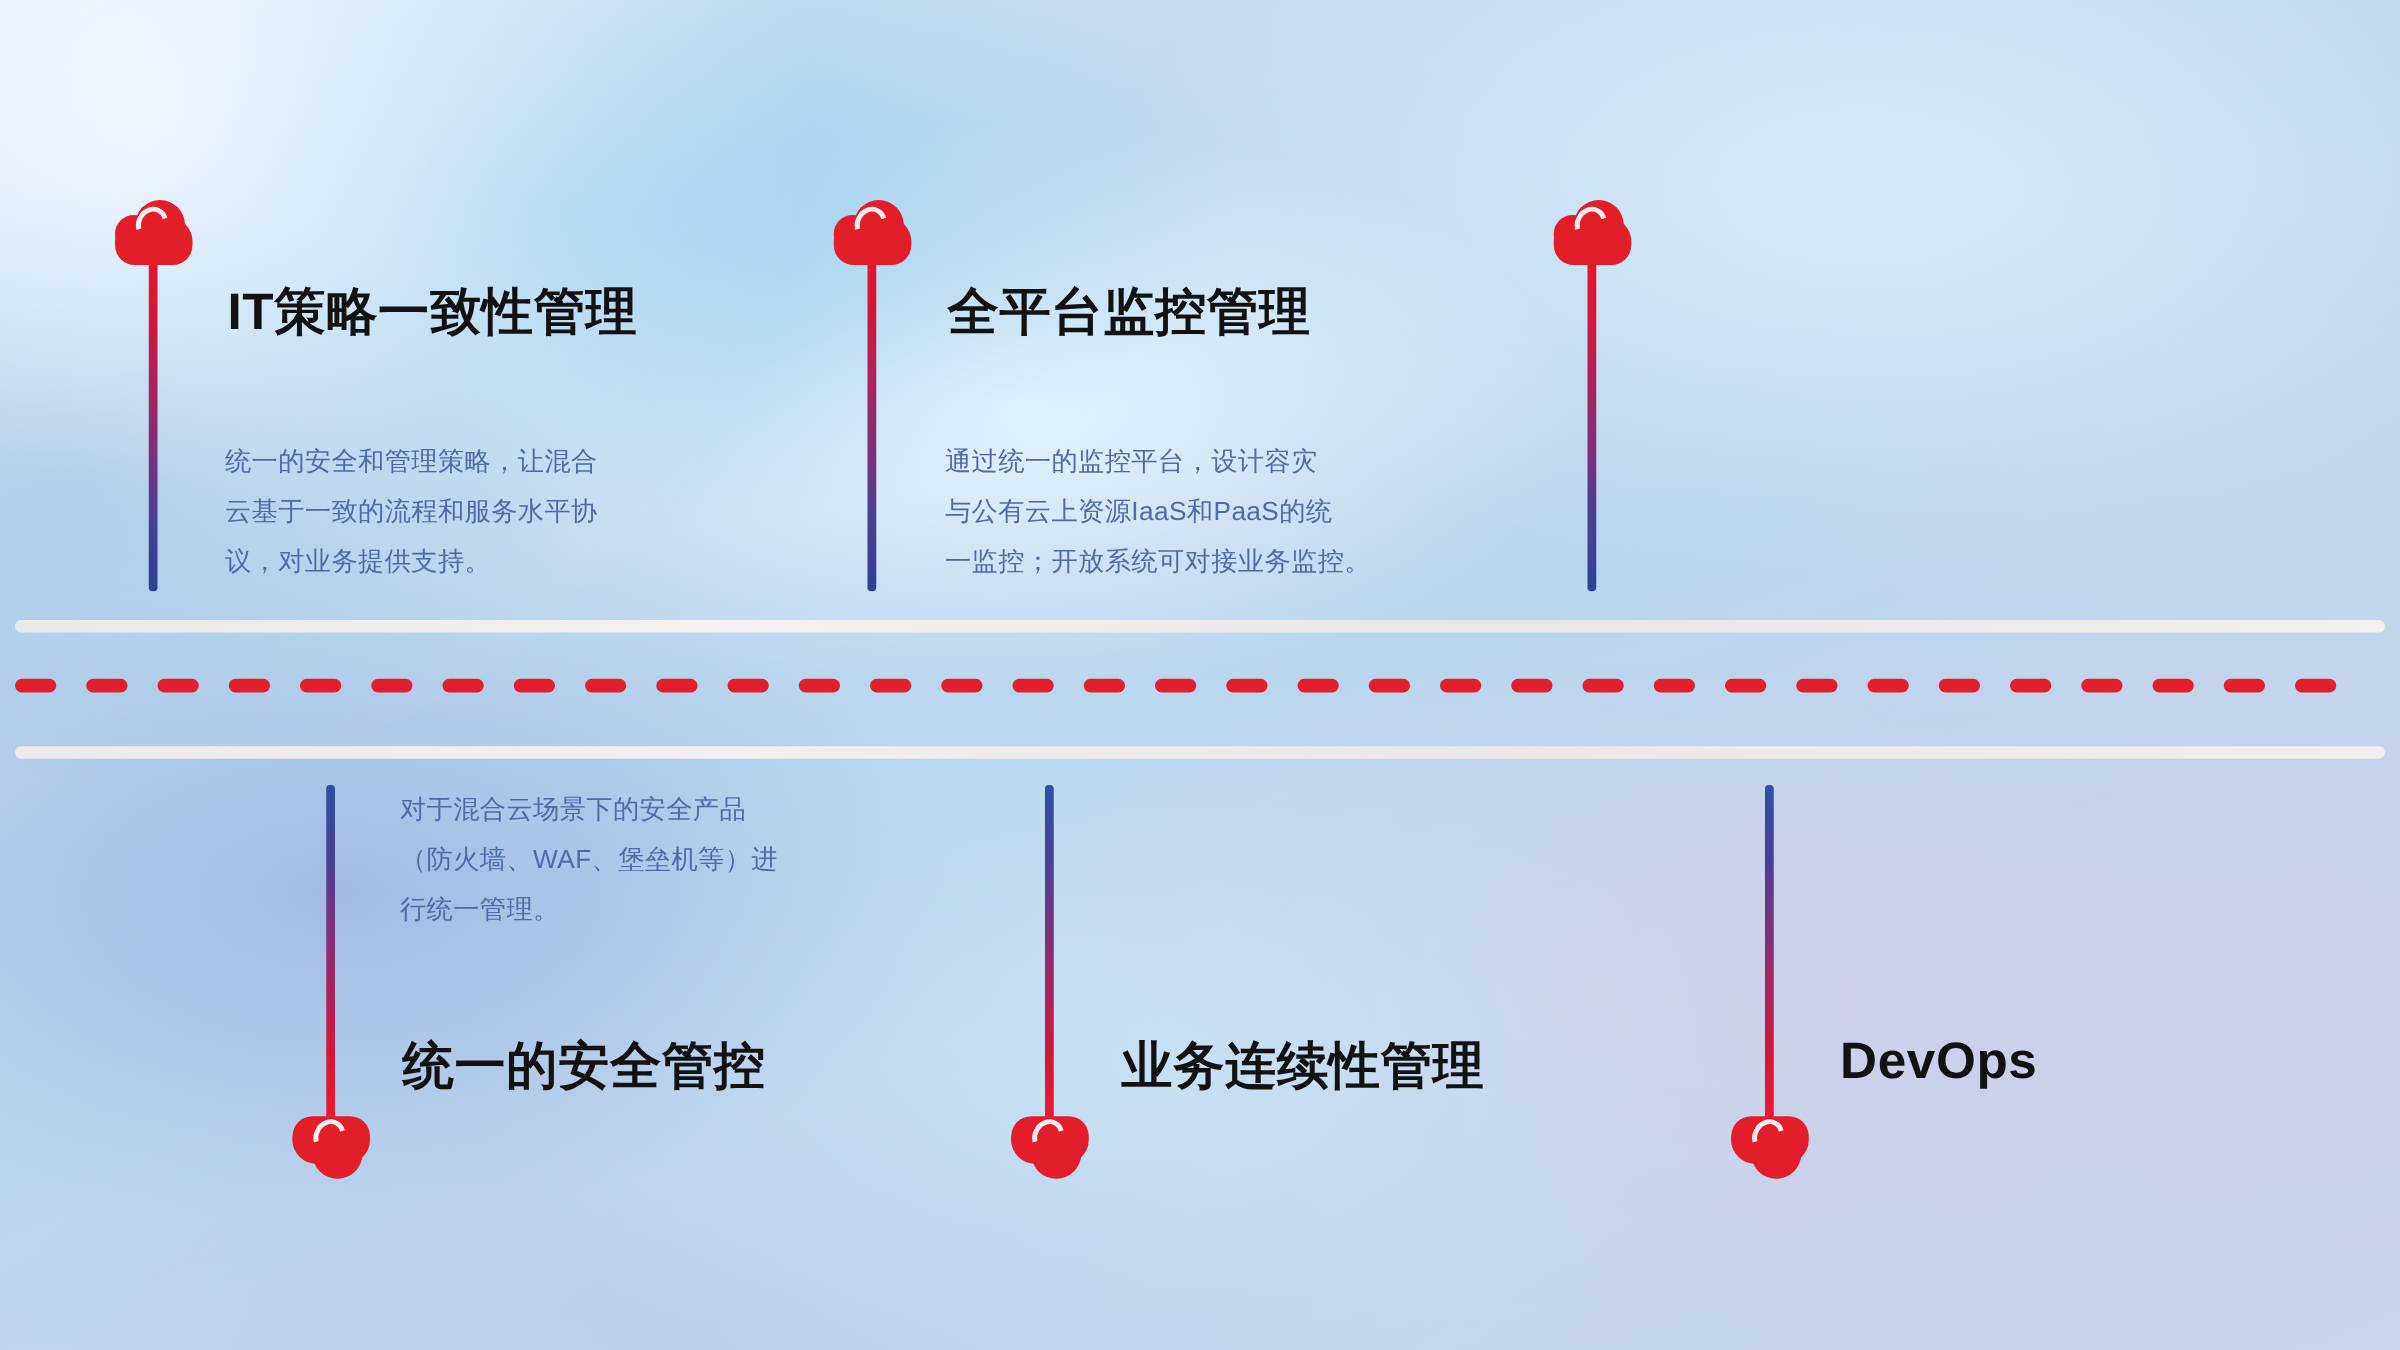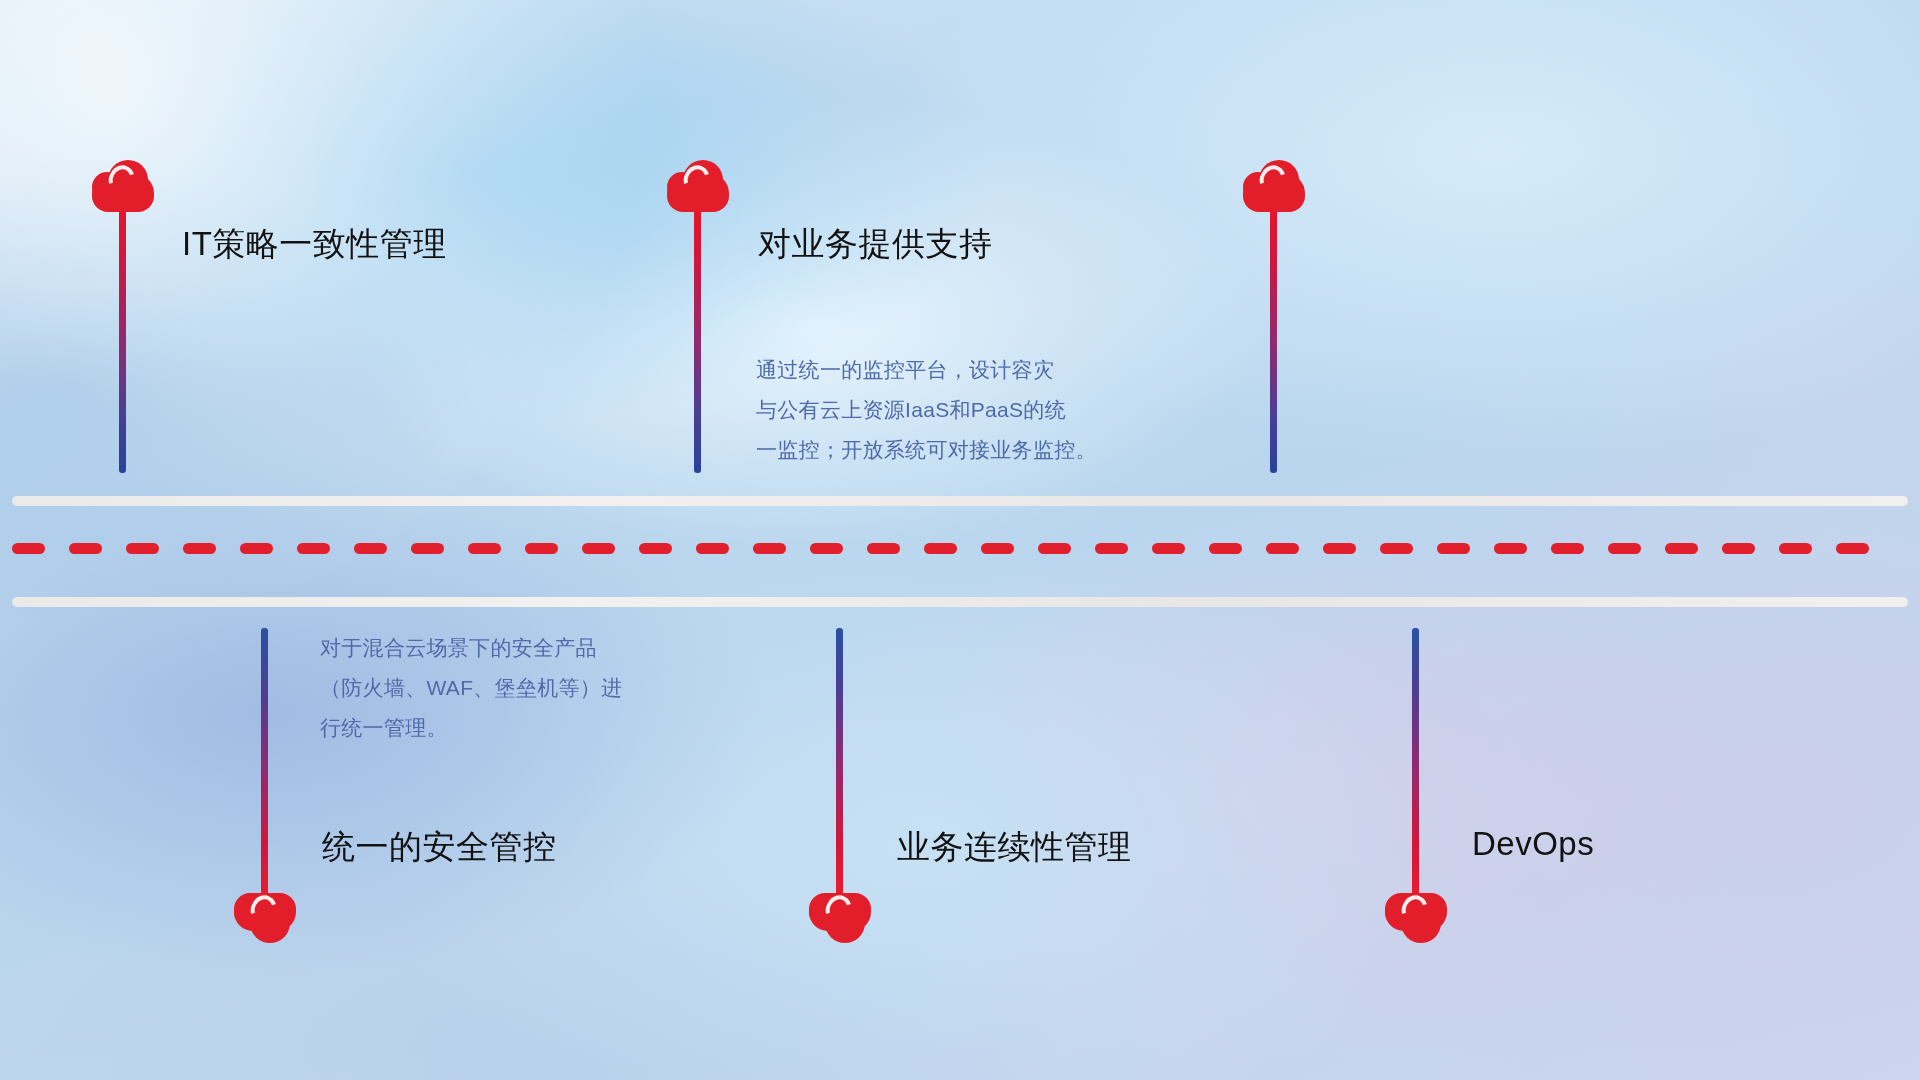--- a/index.html
+++ b/index.html
@@ -53,21 +53,21 @@
     transform:rotate(28deg);
   }
   .cloud.down .c-body{border-radius:16px 16px 19px 19px;top:0;}
   .cloud.down .c-puff{top:10px;}
   .cloud.down .c-puff2{top:4px;}
   .cloud.down .c-gloss{top:2px;}
 
   
   .heading{
     position:absolute;white-space:nowrap;
-    font-size:33px;font-weight:400;color:#121212;letter-spacing:0.5px;
+    font-size:41px;font-weight:700;color:#121212;letter-spacing:0.5px;
   }
   .body-text{
     position:absolute;
     font-size:21px;line-height:40px;color:#4f6aa8;
     letter-spacing:0.3px;white-space:pre-line;
   }
 
   
   .rail{
     position:absolute;left:12px;width:1896px;height:10px;
@@ -86,29 +86,32 @@
 <div id="stage">
 
   <div class="stem stem-top" style="left:119px;top:205px;height:268px;"></div>
   <div class="cloud" style="left:92px;top:160px;">
     <div class="c-body"></div>
     <div class="c-puff2"></div>
     <div class="c-puff"></div>
     <div class="c-gloss"></div>
   </div>
   <div class="heading" style="left:182px;top:222px;">IT策略一致性管理</div>
+  <div class="body-text" style="left:180px;top:350px;width:440px;">统一的安全和管理策略，让混合
+云基于一致的流程和服务水平协
+议，对业务提供支持。</div>
 
   <div class="stem stem-top" style="left:694px;top:205px;height:268px;"></div>
   <div class="cloud" style="left:667px;top:160px;">
     <div class="c-body"></div>
     <div class="c-puff2"></div>
     <div class="c-puff"></div>
     <div class="c-gloss"></div>
   </div>
-  <div class="heading" style="left:758px;top:222px;">对业务提供支持</div>
+  <div class="heading" style="left:758px;top:222px;">全平台监控管理</div>
   <div class="body-text" style="left:756px;top:350px;width:470px;">通过统一的监控平台，设计容灾
 与公有云上资源IaaS和PaaS的统
 一监控；开放系统可对接业务监控。</div>
 
   <div class="stem stem-top" style="left:1270px;top:205px;height:268px;"></div>
   <div class="cloud" style="left:1243px;top:160px;">
     <div class="c-body"></div>
     <div class="c-puff2"></div>
     <div class="c-puff"></div>
     <div class="c-gloss"></div>

